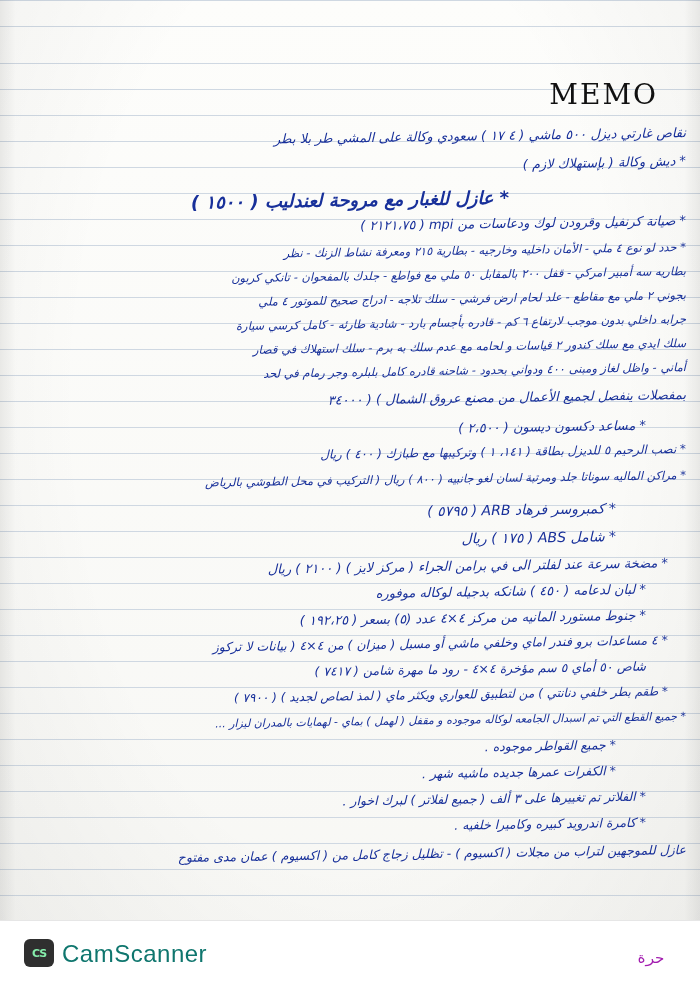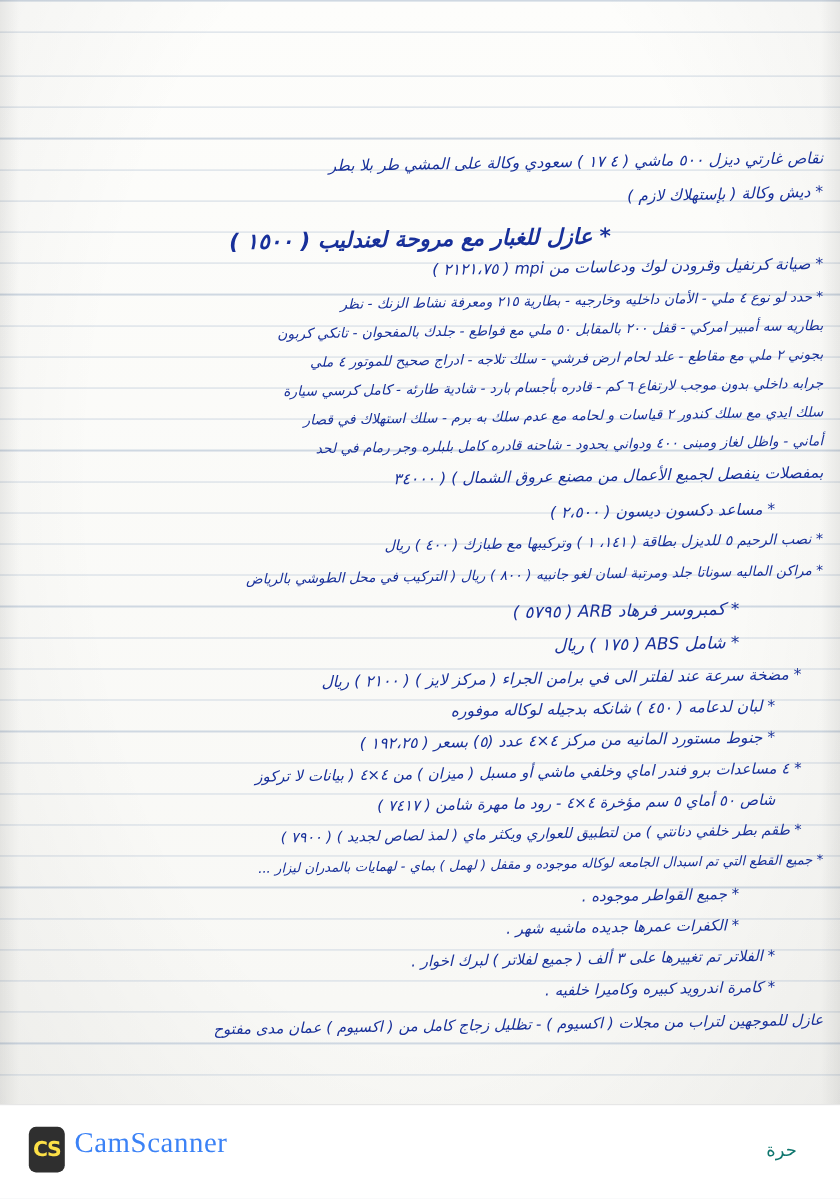--- a/index.html
+++ b/index.html
@@ -81,59 +81,60 @@
   .center{text-align:center;}
 
   
   #footer{
     position:absolute;left:0;right:0;bottom:0;height:78px;
     background:#ffffff;
     border-top:1px solid #e6e6e6;
   }
   #cs-badge{
     position:absolute;left:24px;top:18px;
-    width:30px;height:38px;border-radius:6px;
-    background:#2f2f2f;color:#fde047;
-    font-family:"DejaVu Sans", sans-serif;
-    font-size:17px;font-weight:bold;
+    width:30px;height:28px;border-radius:6px;
+    background:#2f2f2f;color:#86efac;
+    font-family:"DejaVu Sans", sans-serif;
+    font-size:11px;font-weight:bold;
     display:flex;align-items:center;justify-content:center;
     letter-spacing:-1px;
   }
   #cs-text{
     position:absolute;left:62px;top:19px;
-    font-family:Liberation Serif, serif;
-    font-size:24px;color:#3b82f6;letter-spacing:0.5px;
+    font-family:Liberation Sans, sans-serif;
+    font-size:24px;color:#0f766e;letter-spacing:0.5px;
   }
   #cs-arabic{
     position:absolute;right:150px;top:22px;
     direction:rtl;
     font-family:"DejaVu Sans", sans-serif;
     font-size:19px;color:#2f2f2f;
   }
   #cs-wm{
     position:absolute;right:36px;top:28px;
-    font-family:Liberation Sans, sans-serif;
-    font-size:15px;color:#0f766e;
+    font-family:Liberation Mono, monospace;
+    font-size:15px;color:#a21caf;
     direction:rtl;
   }
   .shadow-edge{
     position:absolute;top:0;bottom:78px;width:16px;
     background:linear-gradient(to right, rgba(0,0,0,0.06), rgba(0,0,0,0));
   }
   .shadow-edge.right{right:0;background:linear-gradient(to left, rgba(0,0,0,0.06), rgba(0,0,0,0));}
 </style>
 </head>
 <body>
 
 <div id="page">
   <div id="paper-tint"></div>
   <div id="left-margin"></div>
   <div class="shadow-edge"></div>
   <div class="shadow-edge right"></div>
 
+  <div id="memo">MEMO</div>
 
   <div class="hw s13 tilt1" style="top:122px">
       <span class="ln">نقاص غارتي ديزل ٥٠٠ ماشي ( ٤ ١٧ ) سعودي وكالة على المشي طر بلا بطر</span>
     </div>
   <div class="hw s13 tilt2" style="top:150px">
       <span class="ln">* ديش وكالة ( بإستهلاك لازم )</span>
     </div>
   <div class="hw s18 bold tilt1 center" style="top:180px">
       <span class="ln">* عازل للغبار مع مروحة لعندليب ( ١٥٠٠ )</span>
     </div>

